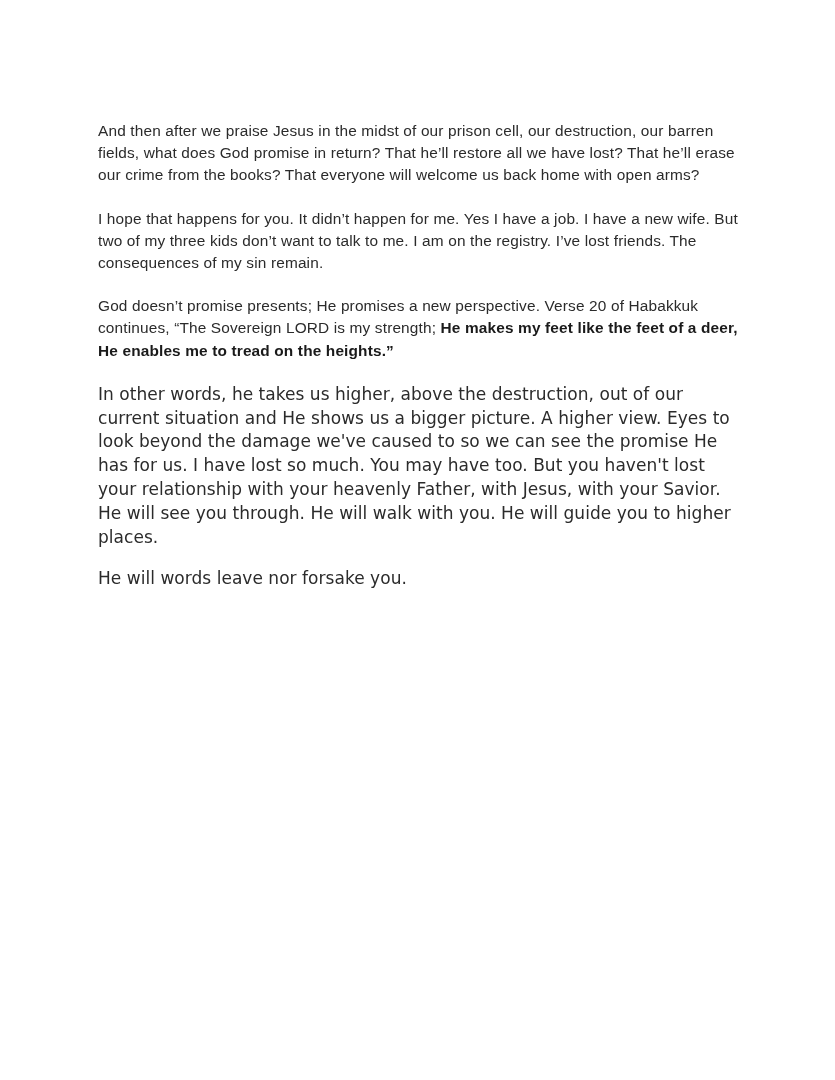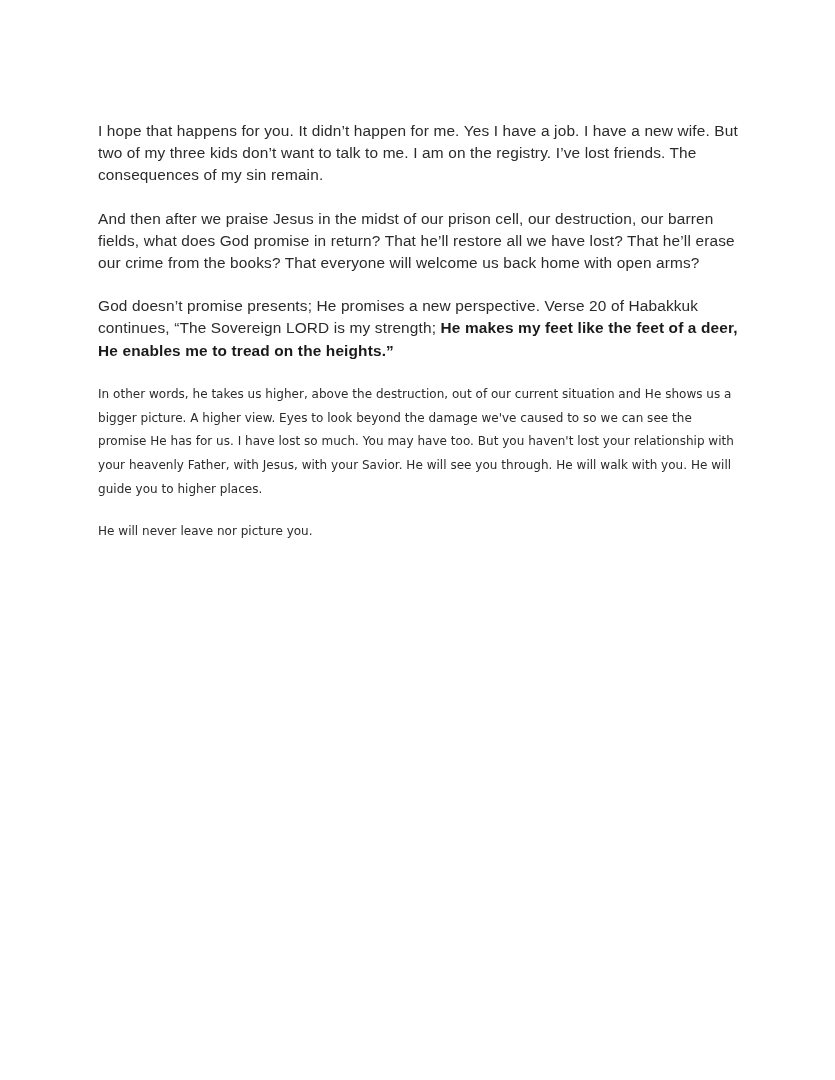--- a/index.html
+++ b/index.html
@@ -31,21 +31,21 @@
     color: #2b2b2b;
     margin: 0 0 21px 0;
     text-align: left;
     letter-spacing: 0.01em;
     -webkit-font-smoothing: antialiased;
   }
 
   
   .para.alt {
     font-family: "DejaVu Sans", "Liberation Sans", sans-serif;
-    font-size: 12px;
+    font-size: 17px;
     line-height: 23.8px;
     letter-spacing: 0.002em;
     margin-bottom: 18px;
   }
 
   .para.last {
     margin-bottom: 0;
   }
 
   .para b,
@@ -53,24 +53,24 @@
     font-weight: 700;
     color: #1a1a1a;
   }
 </style>
 </head>
 <body>
 
 <div class="page">
   <div class="text-column">
 
+    <p class="para">And then after we praise Jesus in the midst of our prison cell, our destruction, our barren fields, what does God promise in return? That he’ll restore all we have lost? That he’ll erase our crime from the books? That everyone will welcome us back home with open arms?</p>
+
     <p class="para">I hope that happens for you. It didn’t happen for me. Yes I have a job. I have a new wife. But two of my three kids don’t want to talk to me. I am on the registry. I’ve lost friends. The consequences of my sin remain.</p>
-
-    <p class="para">And then after we praise Jesus in the midst of our prison cell, our destruction, our barren fields, what does God promise in return? That he’ll restore all we have lost? That he’ll erase our crime from the books? That everyone will welcome us back home with open arms?</p>
 
     <p class="para"><span>God doesn’t promise presents; He promises a new perspective. Verse 20 of Habakkuk continues, “The Sovereign LORD is my strength; </span><span class="bold">He makes my feet like the feet of a deer, He enables me to tread on the heights.”</span></p>
 
     <p class="para alt">In other words, he takes us higher, above the destruction, out of our current situation and He shows us a bigger picture. A higher view. Eyes to look beyond the damage we've caused to so we can see the promise He has for us. I have lost so much. You may have too. But you haven't lost your relationship with your heavenly Father, with Jesus, with your Savior. He will see you through. He will walk with you. He will guide you to higher places.</p>
 
-    <p class="para alt last">He will never leave nor picture you.</p>
+    <p class="para alt last">He will words leave nor forsake you.</p>
 
   </div>
 </div>
 
 </body></html>

